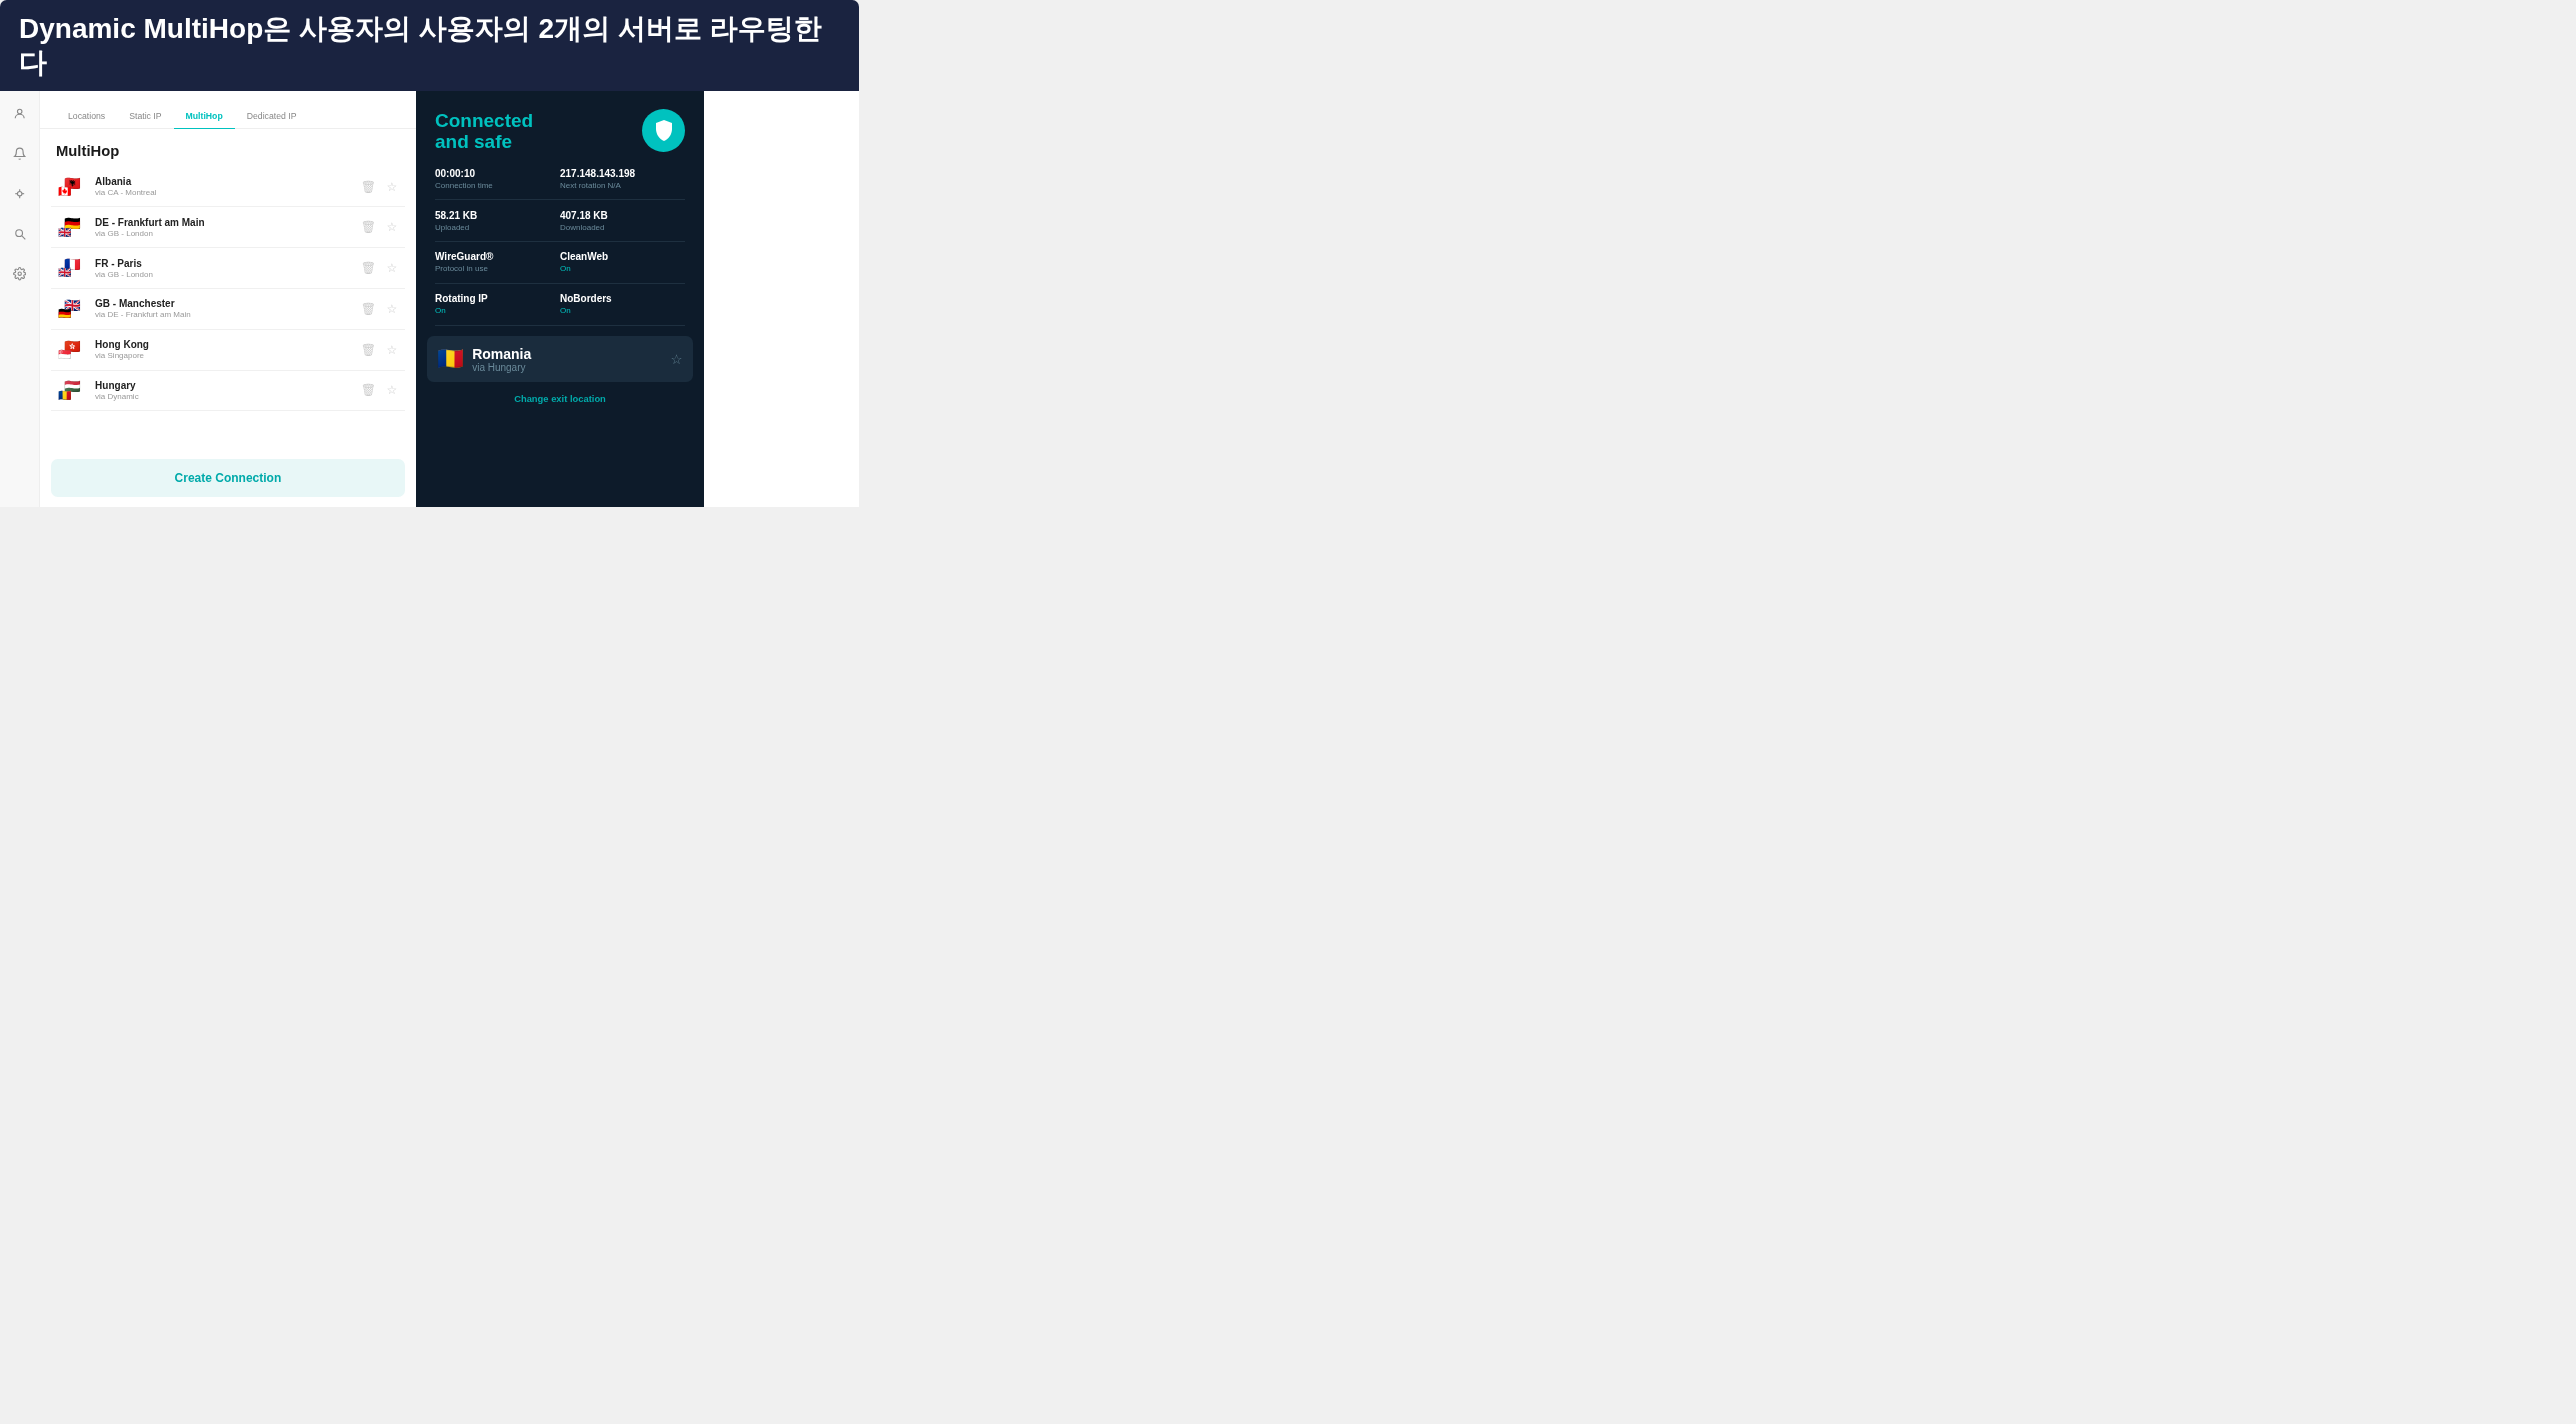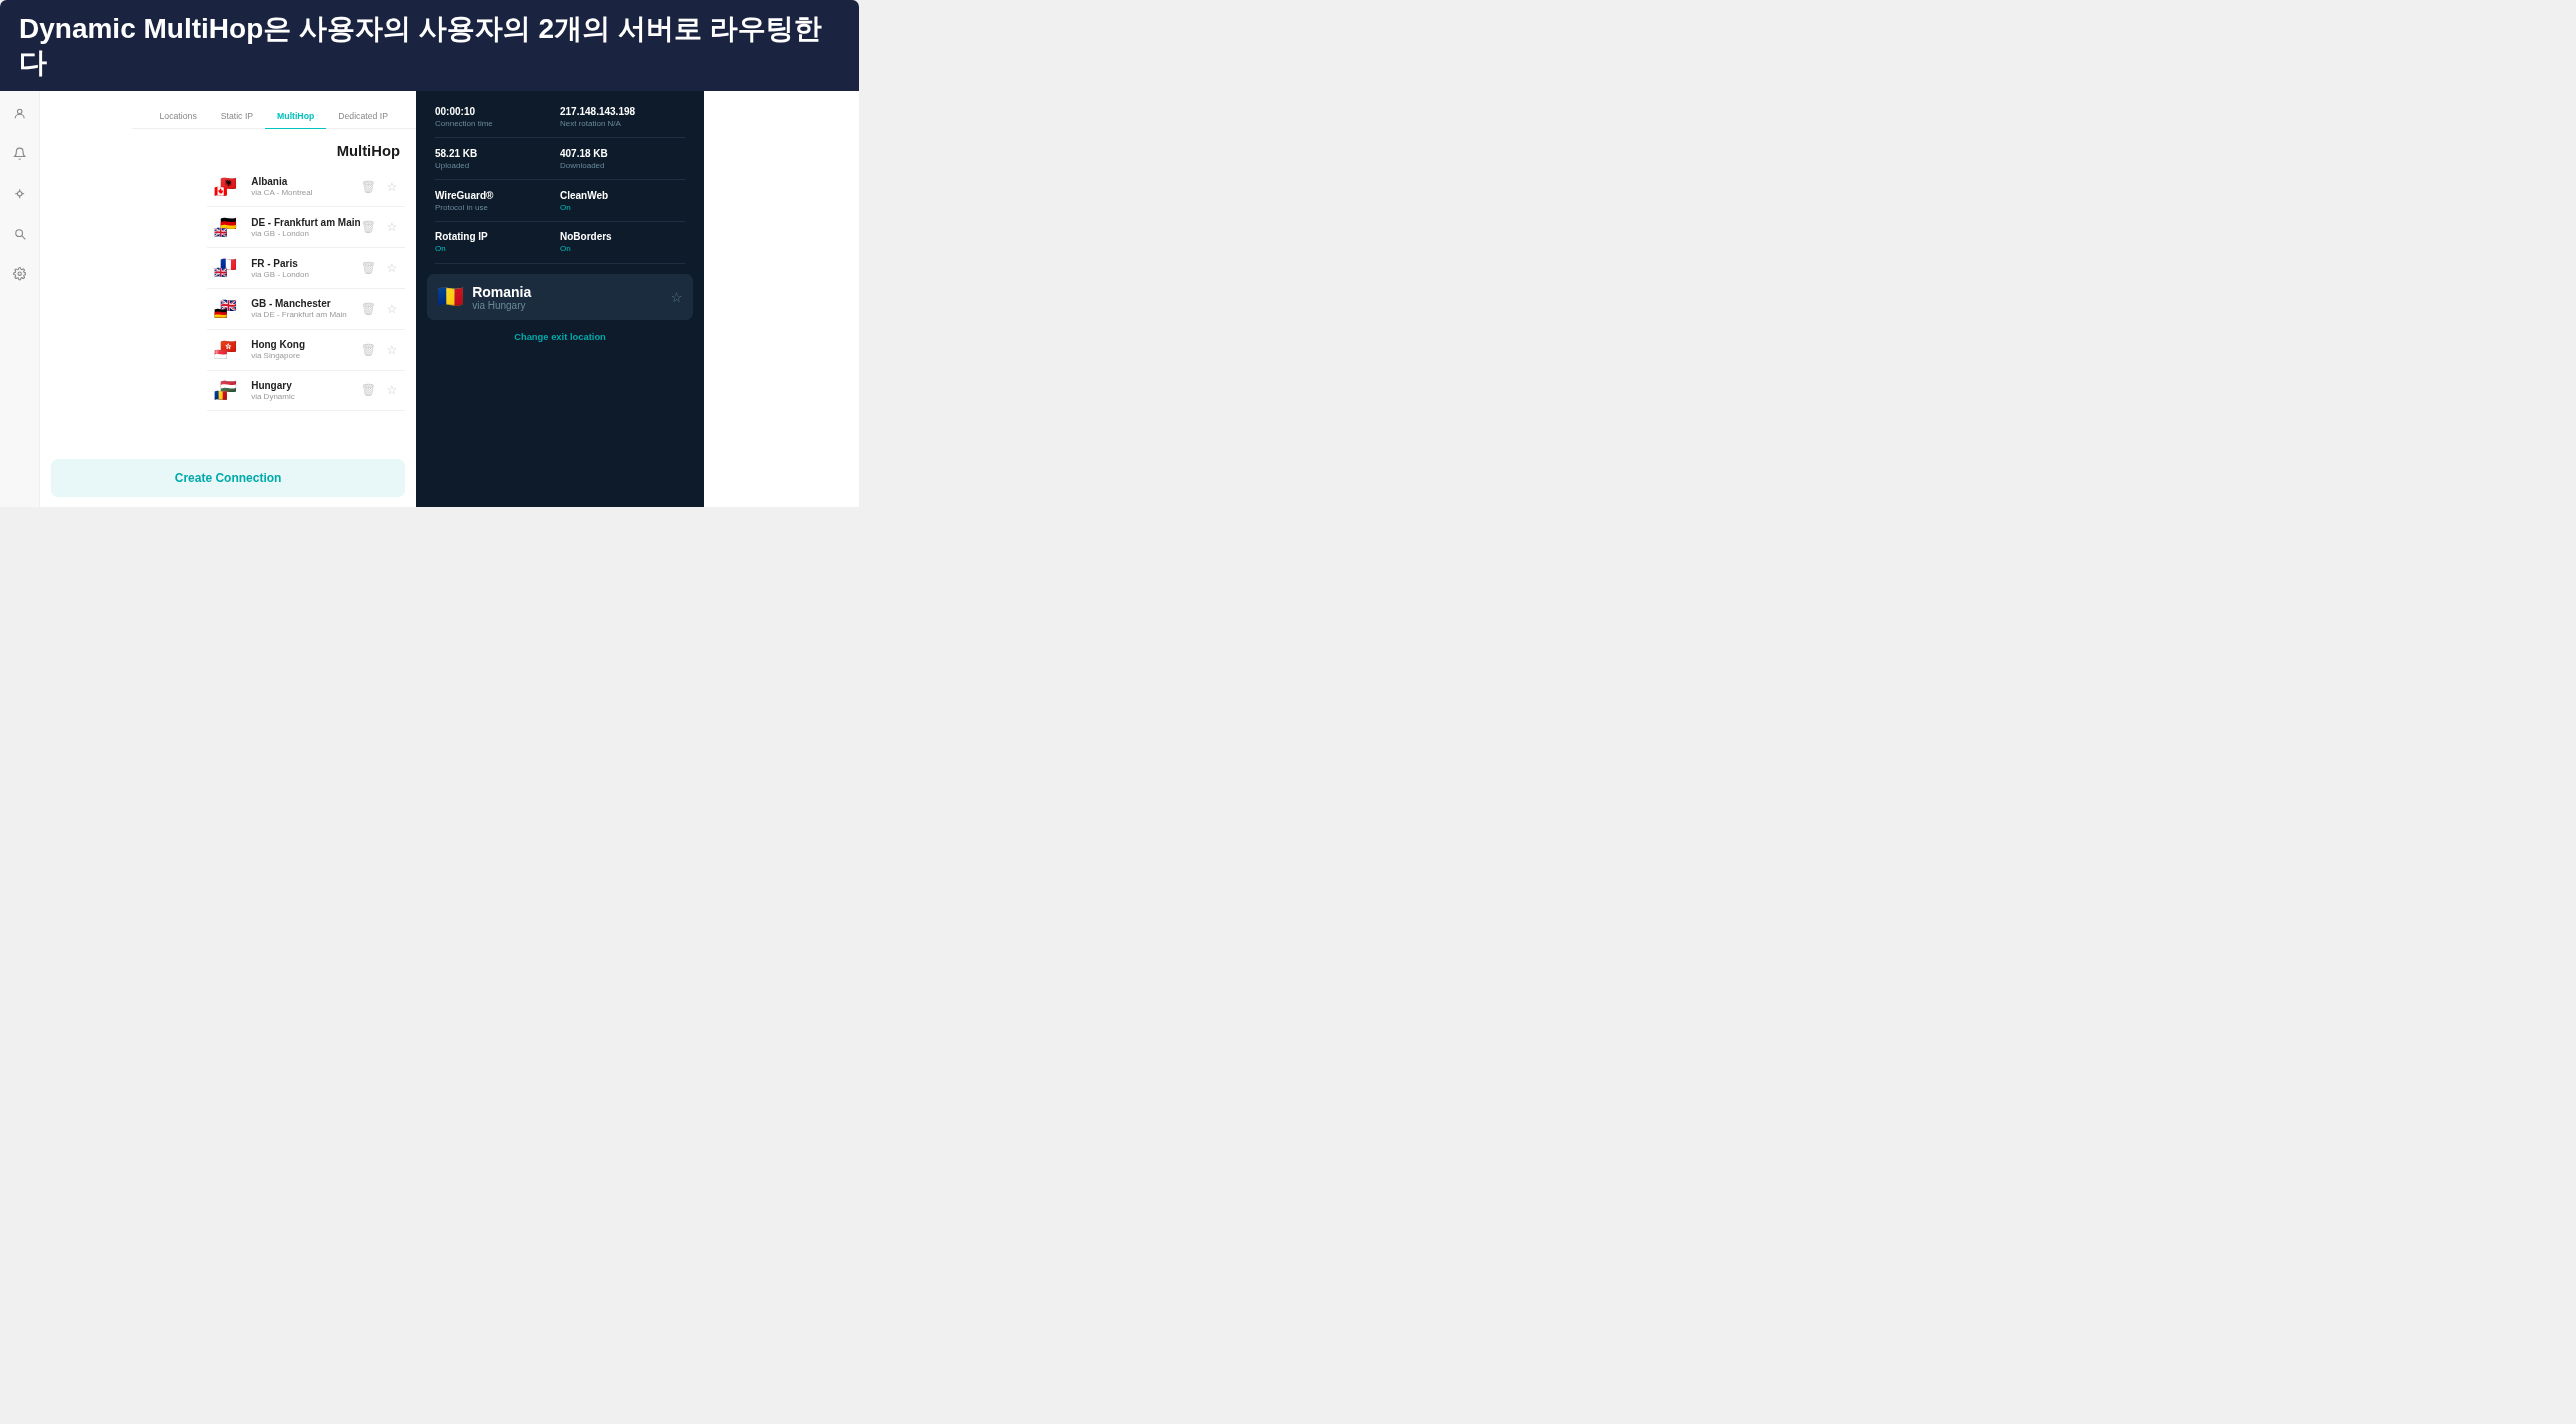--- a/index.html
+++ b/index.html
@@ -52,21 +52,20 @@
     }
 
     
     .left-panel {
       flex: 1;
       padding: 0 0 0 0;
       max-width: 376px;
       background: white;
       display: flex;
       flex-direction: column;
-      align-items: flex-end;
     }
 
     .tabs-row {
       display: flex;
       gap: 0;
       padding: 13.4px 16px 0 16px;
       border-bottom: 0.7px solid #eee;
     }
     .tab {
       padding: 6.7px 12px;
@@ -446,20 +445,35 @@
         </div>
       </div>
 
     </div>
 
     <button class="create-connection-btn">Create Connection</button>
   </div>
 
   <div class="right-panel">
 
+    <div class="connected-top">
+      <div class="connected-title-block">
+        <div class="connected-status" style="padding-top:13.4px;">
+          <span>Connected</span><br>
+          <span>and safe</span>
+        </div>
+      </div>
+      <div style="padding-top:10.7px;">
+        <div class="shield-icon-large">
+          <svg width="24" height="24" viewBox="0 0 24 24" fill="white">
+            <path d="M12 2L4 5v6c0 5.55 3.84 10.74 8 12 4.16-1.26 8-6.45 8-12V5l-8-3z"></path>
+          </svg>
+        </div>
+      </div>
+    </div>
 
     <div class="stats-grid">
       <div class="stat-item">
         <div class="stat-value">00:00:10</div>
         <div class="stat-label">Connection time</div>
       </div>
       <div class="stat-item">
         <div class="stat-value">217.148.143.198</div>
         <div class="stat-label">Next rotation N/A</div>
       </div>

